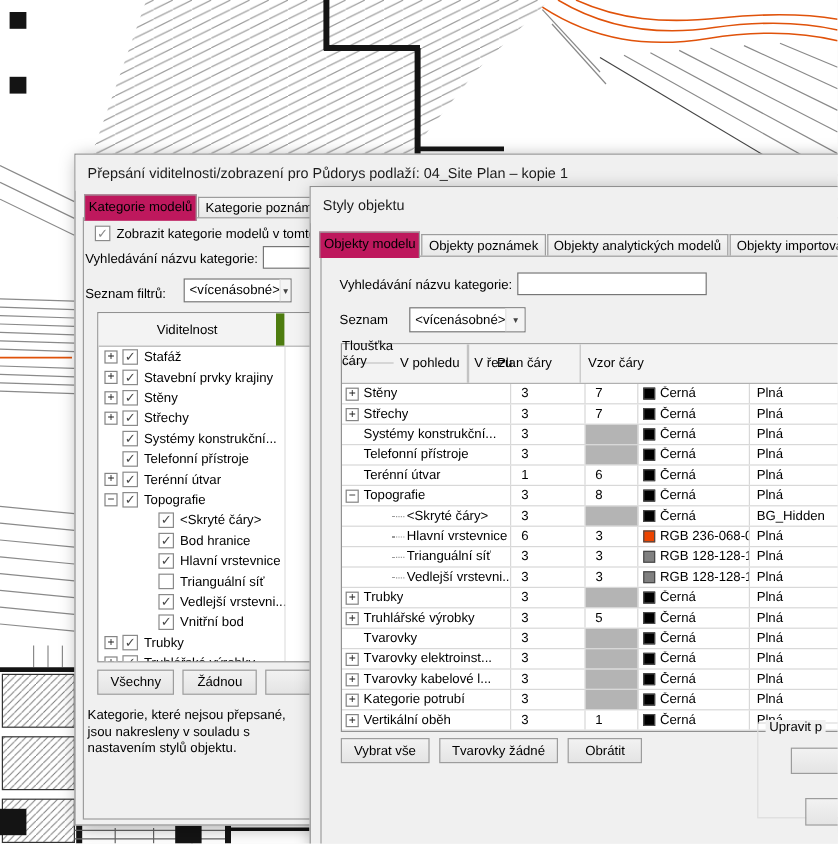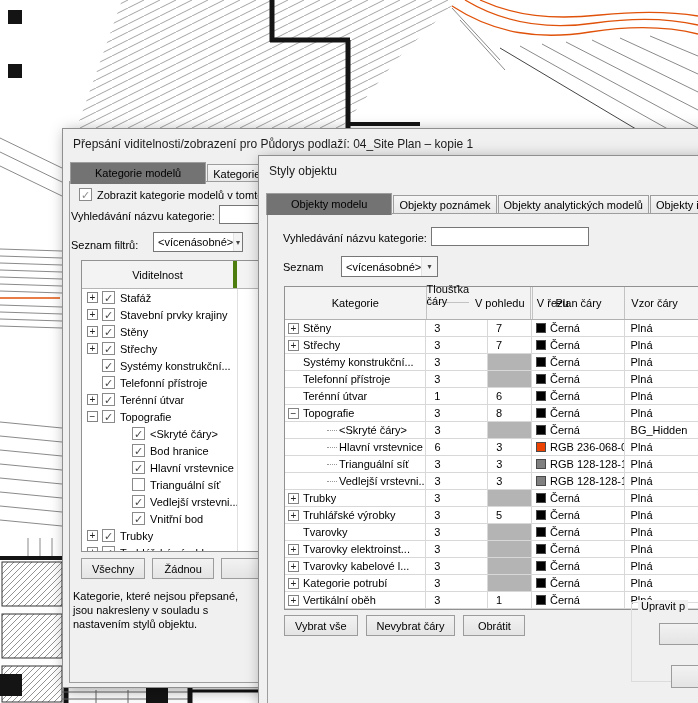--- a/index.html
+++ b/index.html
@@ -9,38 +9,38 @@
 
   .dlg{position:absolute;background:#f0f0f0;border:1px solid #8f8f8f;box-shadow:3px 3px 14px rgba(0,0,0,.35)}
   #vg-dialog{left:62px;top:128px;width:700px;height:560px;z-index:10}
   #os-dialog{left:258px;top:155px;width:480px;height:560px;z-index:20}
   .titlebar{height:30px;line-height:30px;padding-left:10px;background:#f0f0f0}
   .title-text{font-size:12px;color:#1c1c1c;white-space:nowrap}
   .tabs{position:absolute;display:flex;align-items:flex-end;height:21px}
   #vg-tabs{left:7px;top:33px}
   #os-tabs{left:7px;top:37px}
   .tab{font-size:11px;padding:3px 5px;border:1px solid #9d9d9d;border-bottom:none;background:linear-gradient(#f6f6f6,#e7e7e7);margin-right:1px;white-space:nowrap;color:#000}
-  .tab.active{background:#737373;padding:4px 24px 5px;margin-bottom:-1px;position:relative;z-index:4}
+  .tab.active{background:#be185d;padding:4px 3px 5px;margin-bottom:-1px;position:relative;z-index:4}
   .panel{position:absolute;border:1px solid #9d9d9d;background:#f0f0f0}
   #vg-panel{left:6px;top:52px;width:688px;height:502px}
   #os-panel{left:8px;top:57px;width:466px;height:496px}
   .lbl{font-size:11px;white-space:nowrap}
   .textbox{position:absolute;background:#fff;border:1px solid #767676;font:inherit;padding:0 3px}
   .combo{position:absolute;background:#fff;border:1px solid #767676;display:flex;align-items:center;padding-left:4px;white-space:nowrap}
   .combo .arrow{margin-left:auto;width:16px;align-self:stretch;display:flex;align-items:center;justify-content:center;font-size:8px;color:#444;border-left:1px solid #e3e3e3;background:#f4f4f4}
 
   
   #vg-show-row{position:absolute;left:16px;top:59px;display:flex;align-items:center;white-space:nowrap}
   #vg-search-label{position:absolute;left:8px;top:81px}
   #vg-search-input{left:156px;top:76px;width:262px;height:19px}
   #vg-filter-label{position:absolute;left:8px;top:110px}
   #vg-filter-combo{left:90px;top:103px;width:90px;height:20px}
   #vg-table{position:absolute;left:18px;top:131px;width:420px;height:292px;background:#fff;border:1px solid #919191;overflow:hidden}
   #vg-table-header{height:28px;background:#f3f3f3;border-bottom:1px solid #b5b5b5;display:flex}
-  .vg-hcell{width:155px;border-right:4px solid #4d7c0f;display:flex;align-items:center;justify-content:center}
+  .vg-hcell{width:155px;border-right:7px solid #4d7c0f;display:flex;align-items:center;justify-content:center}
   #vg-colline{position:absolute;left:155px;top:28px;bottom:0;width:1px;background:#e0e0e0}
   .tree-row{height:17px;display:flex;align-items:center;white-space:nowrap}
   .expander{width:11px;height:11px;border:1px solid #848484;background:#fff;color:#222;font-size:10px;line-height:9px;text-align:center;margin-right:4px;flex:0 0 11px}
   .expander.hid{visibility:hidden}
   .checkbox{width:13px;height:13px;border:1px solid #8a8a8a;background:#fff;color:#4a4a4a;font-size:11px;line-height:12px;text-align:center;margin-right:5px;flex:0 0 13px}
   .checkbox.gray{color:#8a8a8a}
   #vg-buttons{position:absolute;left:18px;top:429px;display:flex;gap:7px}
   #vg-footer{position:absolute;left:10px;top:460px;width:186px;line-height:14px;white-space:normal}
   .btn{height:21px;min-width:62px;padding:0 10px;background:linear-gradient(#f2f2f2,#e4e4e4);border:1px solid #9c9c9c;font:inherit;color:#000}
 
@@ -298,21 +298,20 @@
   <span class="lbl" id="os-search-label">Vyhledávání názvu kategorie:</span>
   <input class="textbox" id="os-search-input" value="" style="">
   <span class="lbl" id="os-list-label">Seznam</span>
   <div class="combo" id="os-list-combo">
     <span>&lt;vícenásobné&gt;</span>
     <span class="arrow">▾</span>
   </div>
 
   <div id="os-table">
     <div class="os-head">
-      <div class="oh cat">Kategorie</div>
       <div class="lwgroup">
         <div class="lw-title">Tloušťka čáry</div>
         <div class="lw-sub">
           <div class="sub vp">V pohledu</div>
           <div class="sub vr">V řezu</div>
         </div>
       </div>
       <div class="oh color">Plan čáry</div>
       <div class="oh pat">Vzor čáry</div>
     </div>
@@ -540,20 +539,20 @@
             <span class="swatch" style="background: rgb(0, 0, 0);"></span>
             <span class="color-name">Černá</span>
           </div>
           <div class="cell pat">Plná</div>
         </div>
       </div>
   </div>
 
   <div id="os-buttons">
       <button class="btn">Vybrat vše</button>
-      <button class="btn">Nevybrat čáry</button>
+      <button class="btn">Tvarovky žádné</button>
       <button class="btn">Obrátit</button>
     </div>
   <div id="os-group"></div>
   <span class="lbl" id="os-modify-label">Upravit p</span>
   <button class="btn" id="os-partial-btn"></button>
   <button class="btn" id="os-ok-btn">OK</button>
 </div>
 
 </body></html>

